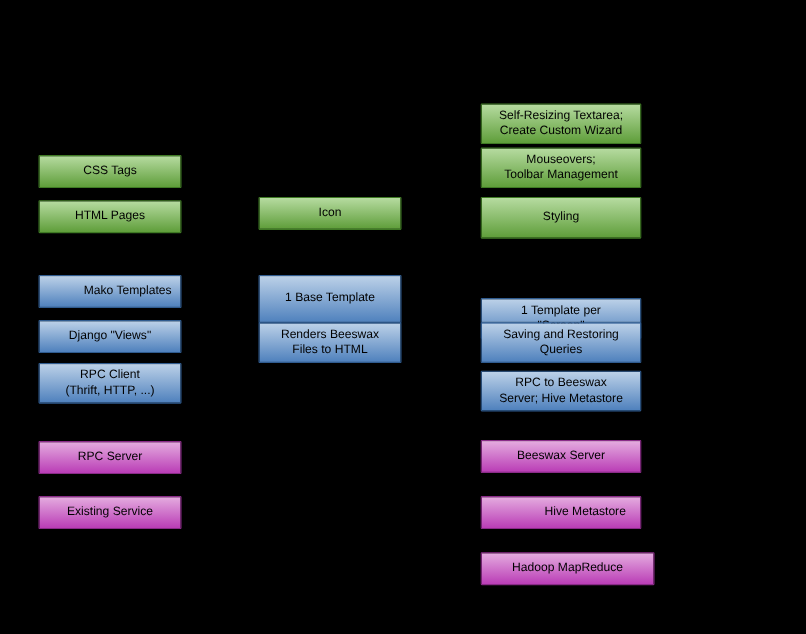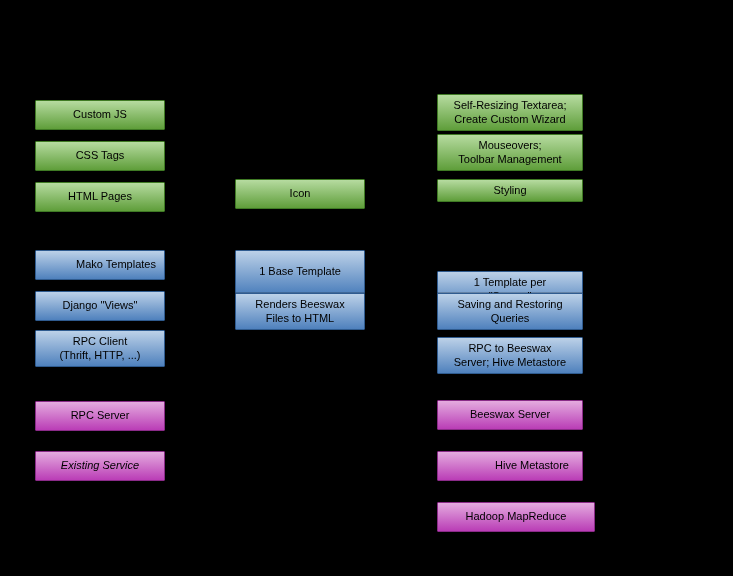--- a/index.html
+++ b/index.html
@@ -33,64 +33,61 @@
       white-space: pre-line;
       display: block;
       width: 100%;
       padding: 0 2px;
     }
   </style>
 </head>
 <body>
 
 <div class="stage" style="background: rgb(0, 0, 0);">
-    <div class="box" style="left: 35px; top: 100px; width: 130px; height: 30px; background: linear-gradient(rgb(182, 219, 160), rgb(95, 158, 58)); border-color: rgb(63, 122, 36);">
-      <span>Custom JS</span>
-    </div>
     <div class="box" style="left: 35px; top: 141px; width: 130px; height: 30px; background: linear-gradient(rgb(182, 219, 160), rgb(95, 158, 58)); border-color: rgb(63, 122, 36);">
       <span>CSS Tags</span>
     </div>
     <div class="box" style="left: 35px; top: 182px; width: 130px; height: 30px; background: linear-gradient(rgb(182, 219, 160), rgb(95, 158, 58)); border-color: rgb(63, 122, 36);">
       <span>HTML Pages</span>
     </div>
     <div class="box" style="left: 35px; top: 250px; width: 130px; height: 30px; background: linear-gradient(rgb(188, 209, 232), rgb(79, 129, 189)); border-color: rgb(47, 91, 143); padding-left: 32px;">
       <span>Mako Templates</span>
     </div>
     <div class="box" style="left: 35px; top: 291px; width: 130px; height: 30px; background: linear-gradient(rgb(188, 209, 232), rgb(79, 129, 189)); border-color: rgb(47, 91, 143);">
       <span>Django "Views"</span>
     </div>
     <div class="box" style="left: 35px; top: 330px; width: 130px; height: 37px; background: linear-gradient(rgb(188, 209, 232), rgb(79, 129, 189)); border-color: rgb(47, 91, 143);">
       <span>RPC Client
 (Thrift, HTTP, ...)</span>
     </div>
     <div class="box" style="left: 35px; top: 401px; width: 130px; height: 30px; background: linear-gradient(rgb(228, 171, 223), rgb(186, 61, 182)); border-color: rgb(138, 43, 136);">
       <span>RPC Server</span>
     </div>
-    <div class="box" style="left: 35px; top: 451px; width: 130px; height: 30px; background: linear-gradient(rgb(228, 171, 223), rgb(186, 61, 182)); border-color: rgb(138, 43, 136); font-style: italic;">
+    <div class="box" style="left: 35px; top: 451px; width: 130px; height: 30px; background: linear-gradient(rgb(228, 171, 223), rgb(186, 61, 182)); border-color: rgb(138, 43, 136);">
       <span>Existing Service</span>
     </div>
     <div class="box" style="left: 235px; top: 179px; width: 130px; height: 30px; background: linear-gradient(rgb(182, 219, 160), rgb(95, 158, 58)); border-color: rgb(63, 122, 36);">
       <span>Icon</span>
     </div>
     <div class="box" style="left: 235px; top: 250px; width: 130px; height: 44px; background: linear-gradient(rgb(188, 209, 232), rgb(79, 129, 189)); border-color: rgb(47, 91, 143);">
       <span>1 Base Template</span>
     </div>
     <div class="box" style="left: 235px; top: 293px; width: 130px; height: 37px; background: linear-gradient(rgb(188, 209, 232), rgb(79, 129, 189)); border-color: rgb(47, 91, 143);">
       <span>Renders Beeswax
 Files to HTML</span>
     </div>
     <div class="box" style="left: 437px; top: 94px; width: 146px; height: 37px; background: linear-gradient(rgb(182, 219, 160), rgb(95, 158, 58)); border-color: rgb(63, 122, 36);">
       <span>Self-Resizing Textarea;
 Create Custom Wizard</span>
     </div>
     <div class="box" style="left: 437px; top: 134px; width: 146px; height: 37px; background: linear-gradient(rgb(182, 219, 160), rgb(95, 158, 58)); border-color: rgb(63, 122, 36);">
       <span>Mouseovers;
 Toolbar Management</span>
     </div>
-    <div class="box" style="left: 437px; top: 179px; width: 146px; height: 23px; background: linear-gradient(rgb(182, 219, 160), rgb(95, 158, 58)); border-color: rgb(63, 122, 36);">
+    <div class="box" style="left: 437px; top: 179px; width: 146px; height: 38px; background: linear-gradient(rgb(182, 219, 160), rgb(95, 158, 58)); border-color: rgb(63, 122, 36);">
       <span>Styling</span>
     </div>
     <div class="box" style="left: 437px; top: 247px; width: 146px; height: 37px; background: linear-gradient(rgb(188, 209, 232), rgb(79, 129, 189)); border-color: rgb(47, 91, 143); margin-top: 24px;">
       <span>1 Template per
 "Screen"</span>
     </div>
     <div class="box" style="left: 437px; top: 293px; width: 146px; height: 37px; background: linear-gradient(rgb(188, 209, 232), rgb(79, 129, 189)); border-color: rgb(47, 91, 143); text-align: center;">
       <span>Saving and Restoring
 Queries</span>
     </div>

